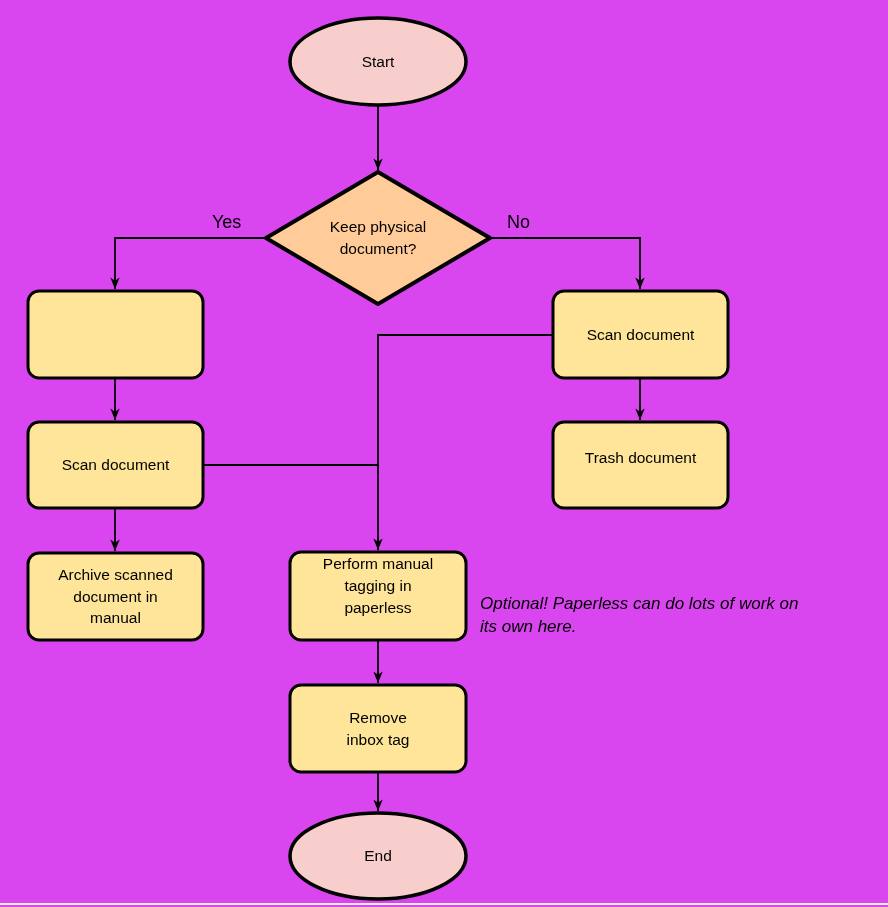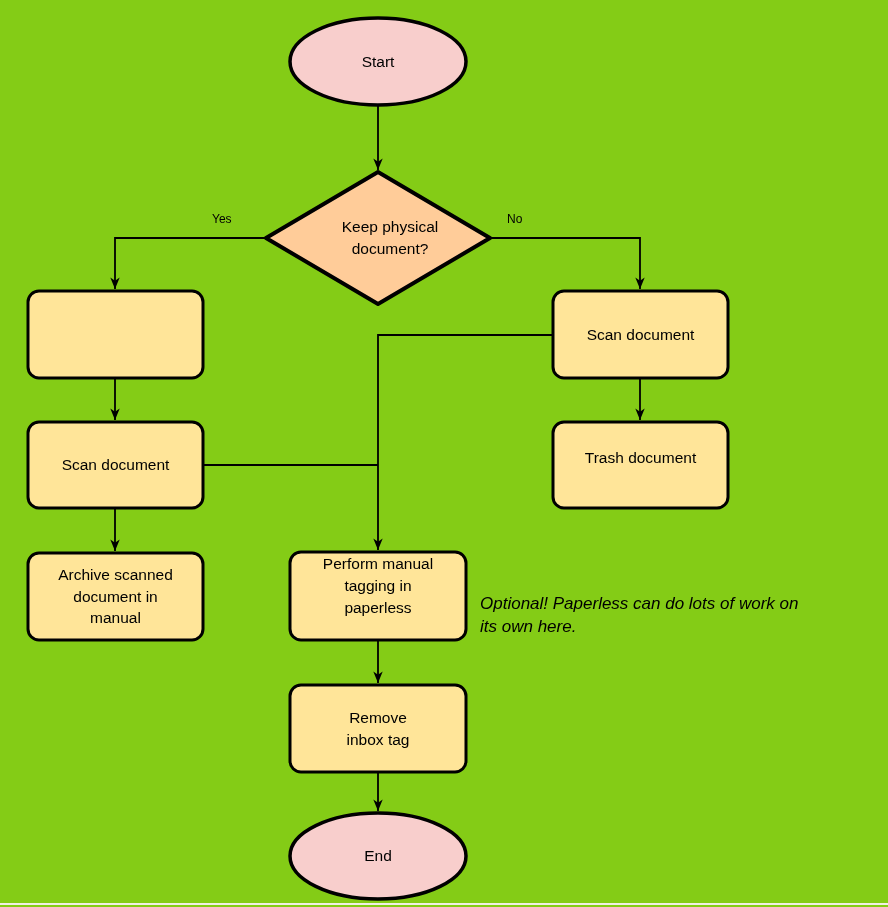--- a/index.html
+++ b/index.html
@@ -1,20 +1,20 @@
 <!DOCTYPE html>
 <html><head>
 <meta charset="utf-8">
 <style>
   html, body { margin: 0; padding: 0; background: #ffffff; }
   .canvas {
     position: relative;
     width: 888px;
     height: 907px;
-    background: #84cc16;
+    background: #d946ef;
     font-family: "Liberation Sans", sans-serif;
     color: #000000;
     overflow: hidden;
   }
   .edges-layer {
     position: absolute;
     left: 0; top: 0;
     width: 888px; height: 907px;
   }
   .node-label {
@@ -23,21 +23,21 @@
     align-items: center;
     justify-content: center;
     text-align: center;
     white-space: pre-line;
     font-size: 15.5px;
     line-height: 1.4;
     color: #000000;
   }
   .edge-label {
     position: absolute;
-    font-size: 12px;
+    font-size: 18px;
     color: #000000;
     text-align: right;
   }
   .annotation {
     position: absolute;
     left: 480px;
     top: 592px;
     width: 408px;
     font-size: 17px;
     font-style: italic;
@@ -84,21 +84,21 @@
     <rect x="28" y="422" width="175" height="86" rx="11" stroke-width="3" stroke="#000000" fill="#ffe599"></rect>
     <rect x="553" y="422" width="175" height="86" rx="11" stroke-width="3" stroke="#000000" fill="#ffe599"></rect>
     <rect x="28" y="553" width="175" height="87" rx="11" stroke-width="3" stroke="#000000" fill="#ffe599"></rect>
     <rect x="290" y="552" width="176" height="88" rx="11" stroke-width="3" stroke="#000000" fill="#ffe599"></rect>
     <rect x="290" y="685" width="176" height="87" rx="11" stroke-width="3" stroke="#000000" fill="#ffe599"></rect>
     <ellipse cx="378" cy="856" rx="88" ry="43" stroke-width="3.5" stroke="#000000" fill="#f8cecc"></ellipse>
   </svg>
 
   <div class="node-label" style="left:290px; top:18px; width:176px; height:87px;">Start</div>
 
-  <div class="node-label" style="left:290px; top:172px; width:200px; height:132px;">Keep physical
+  <div class="node-label" style="left:278px; top:172px; width:200px; height:132px;">Keep physical
 document?</div>
 
 
   <div class="node-label" style="left:553px; top:291px; width:175px; height:87px;">Scan document</div>
 
   <div class="node-label" style="left:28px; top:422px; width:175px; height:86px;">Scan document</div>
 
   <div class="node-label" style="left:553px; top:422px; width:175px; height:72px;">Trash document</div>
 
   <div class="node-label" style="left:28px; top:553px; width:175px; height:87px;">Archive scanned

